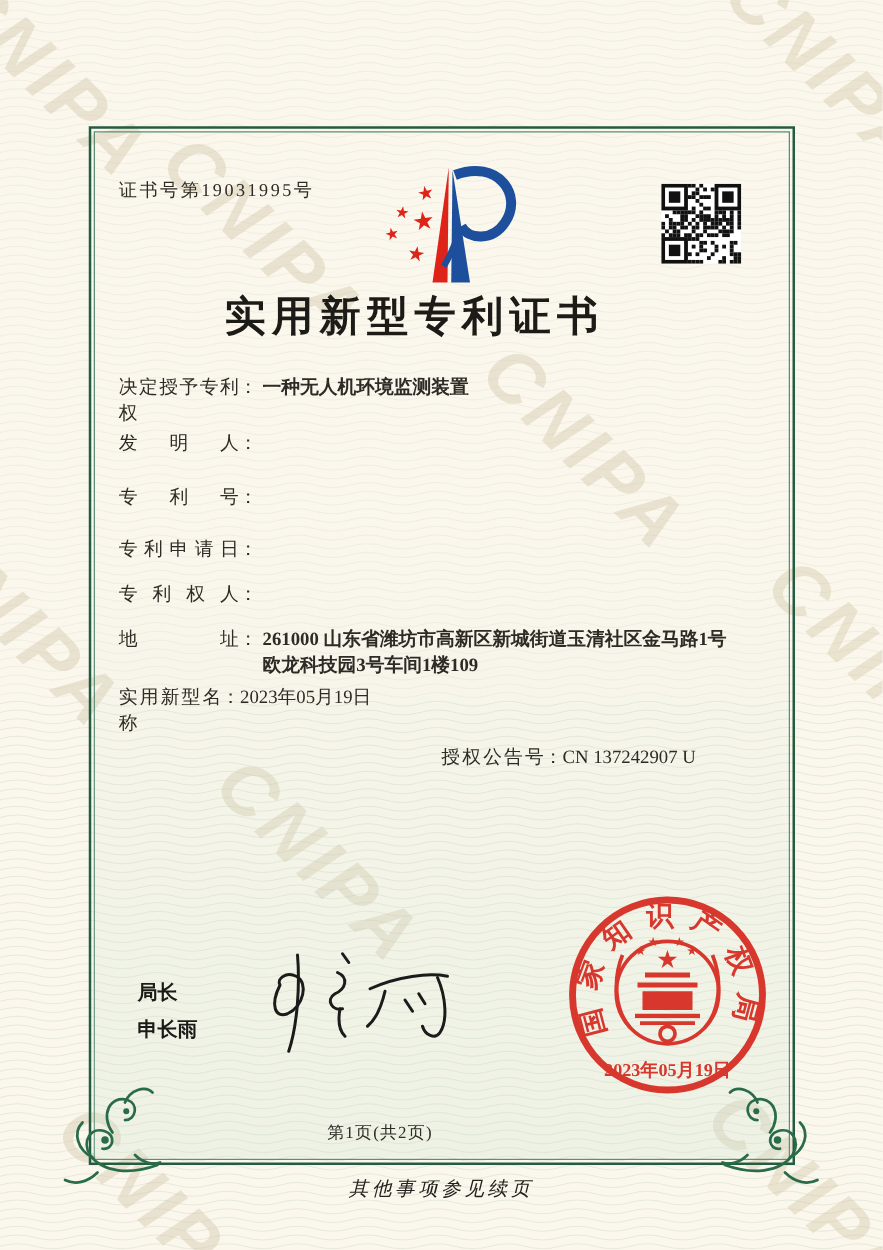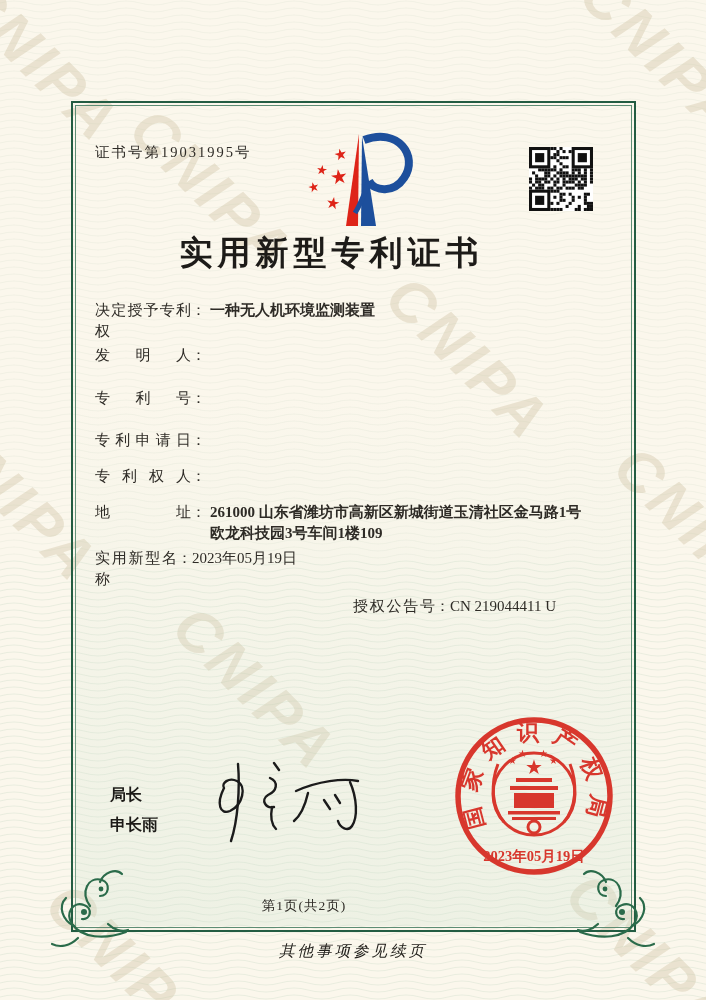--- a/index.html
+++ b/index.html
@@ -446,21 +446,21 @@
       <span class="colon">：</span>
       <span class="fvalue">261000 山东省潍坊市高新区新城街道玉清社区金马路1号欧龙科技园3号车间1楼109</span>
   </div>
   <div class="content frow" style="top:548px;position:absolute">
     <span class="flabel" style="width:82px;flex:0 0 82px">实用新型名称</span>
       <span class="colon">：</span>
       <span>2023年05月19日</span>
     <span class="pair2">
       <span class="flabel">授权公告号</span>
         <span class="colon">：</span>
-        <span>CN 219044411 U</span>
+        <span>CN 137242907 U</span>
     </span>
   </div>
 
   <div class="content paras">
   </div>
 
   <div class="content sig-block">
     <div>局长</div>
     <div>申长雨</div>
   </div>

